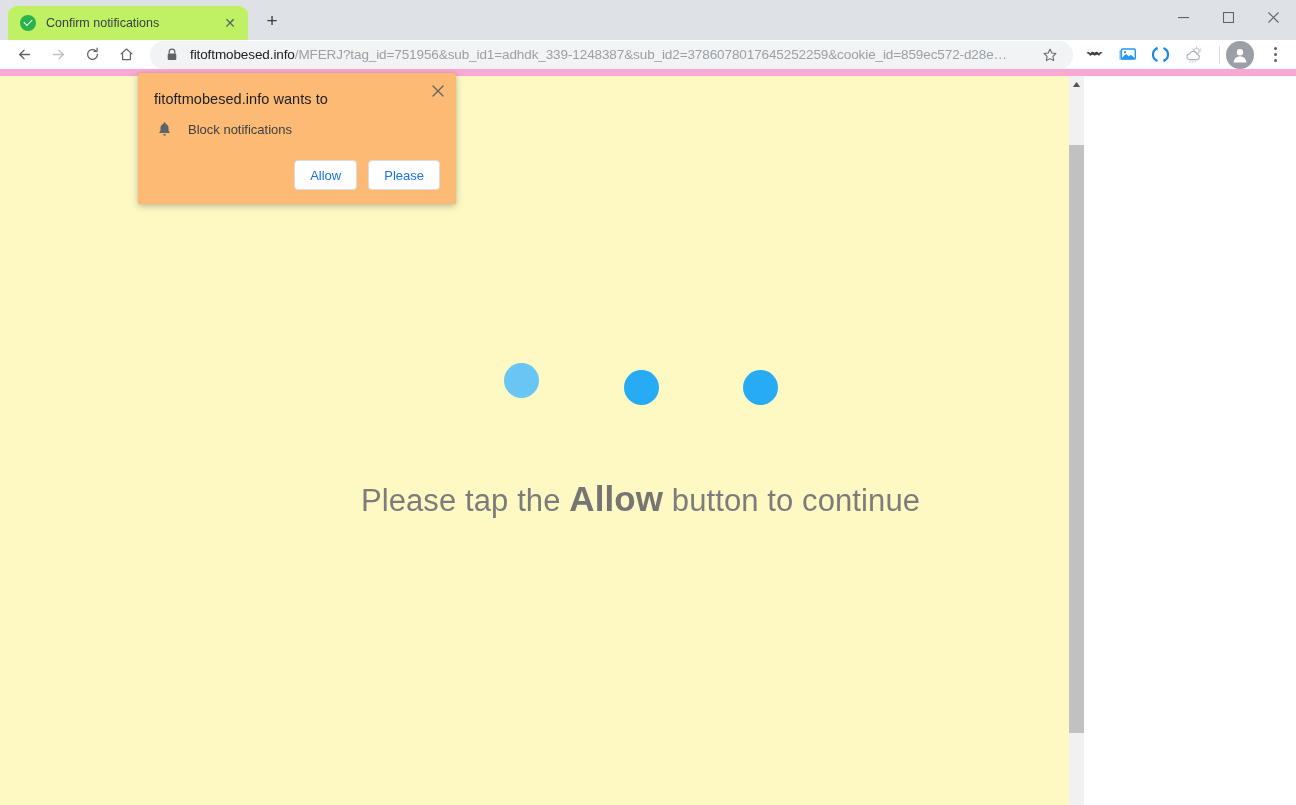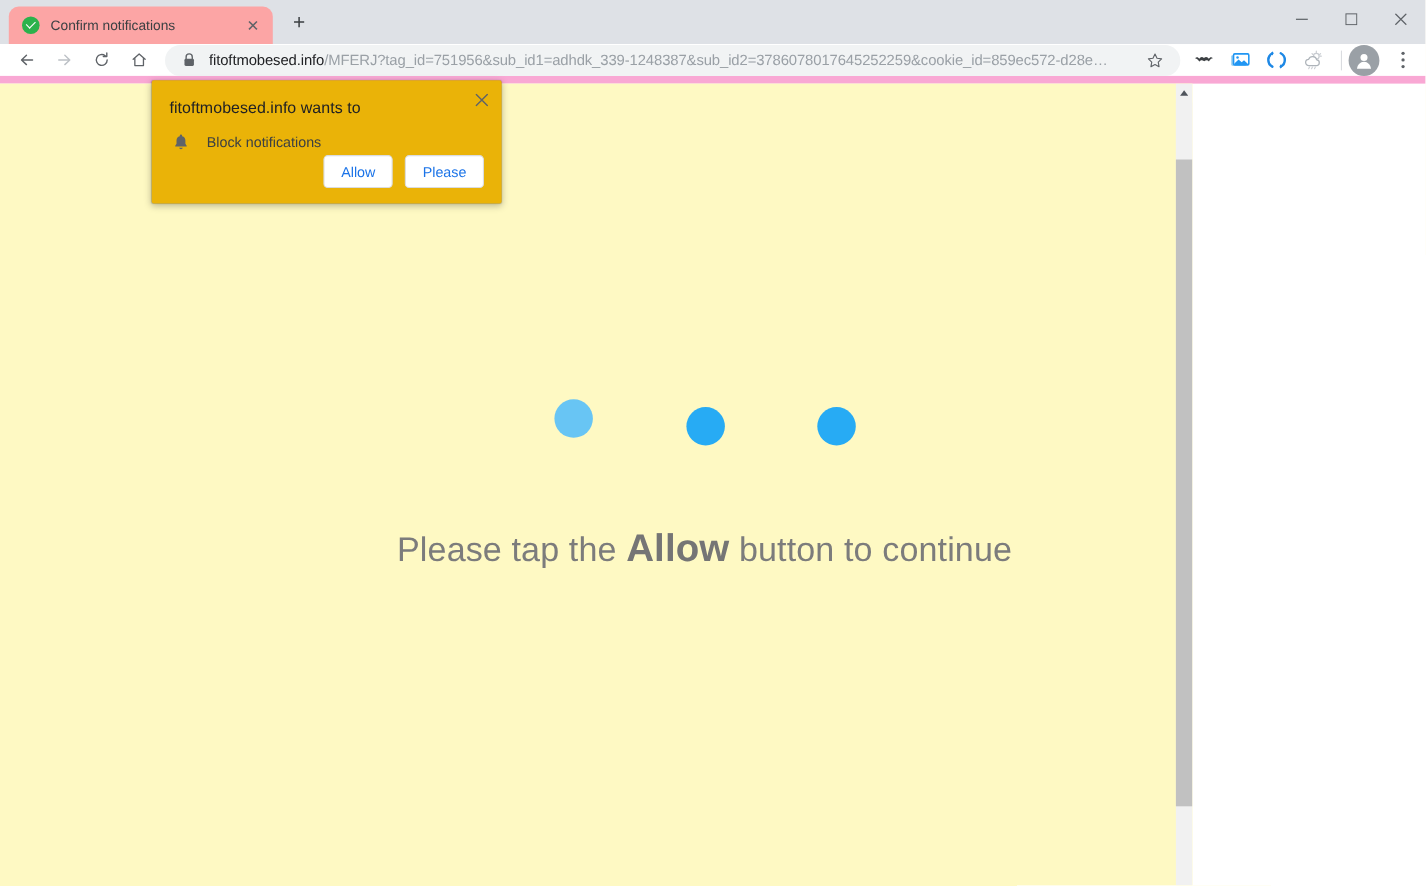--- a/index.html
+++ b/index.html
@@ -27,21 +27,21 @@
     background: #dee1e6;
     display: flex;
     align-items: flex-end;
   }
 
   .tab {
     position: relative;
     margin-left: 8px;
     width: 240px;
     height: 34px;
-    background: #fca5a5;
+    background: #bef264;
     border-radius: 9px 9px 0 0;
     display: flex;
     align-items: center;
     padding: 0 8px 0 12px;
   }
 
   .tab-favicon {
     width: 16px; height: 16px;
     border-radius: 50%;
     background: #2bb24c;
@@ -268,22 +268,22 @@
     position: absolute;
     left: 0; top: 69px;
     width: 15px; height: 588px;
     background: #c1c1c1;
   }
 
   
   .permission {
     position: absolute;
     left: 138px; top: 73px;
-    width: 318px; height: 112px;
-    background: #eab308;
+    width: 318px; height: 131px;
+    background: #fdba74;
     border-radius: 2px;
     box-shadow: 0 2px 7px rgba(0,0,0,0.26), 0 0 1px rgba(0,0,0,0.22);
     z-index: 40;
   }
 
   .perm-close {
     position: absolute;
     right: 6px; top: 6px;
     width: 24px; height: 24px;
     display: flex; align-items: center; justify-content: center;

